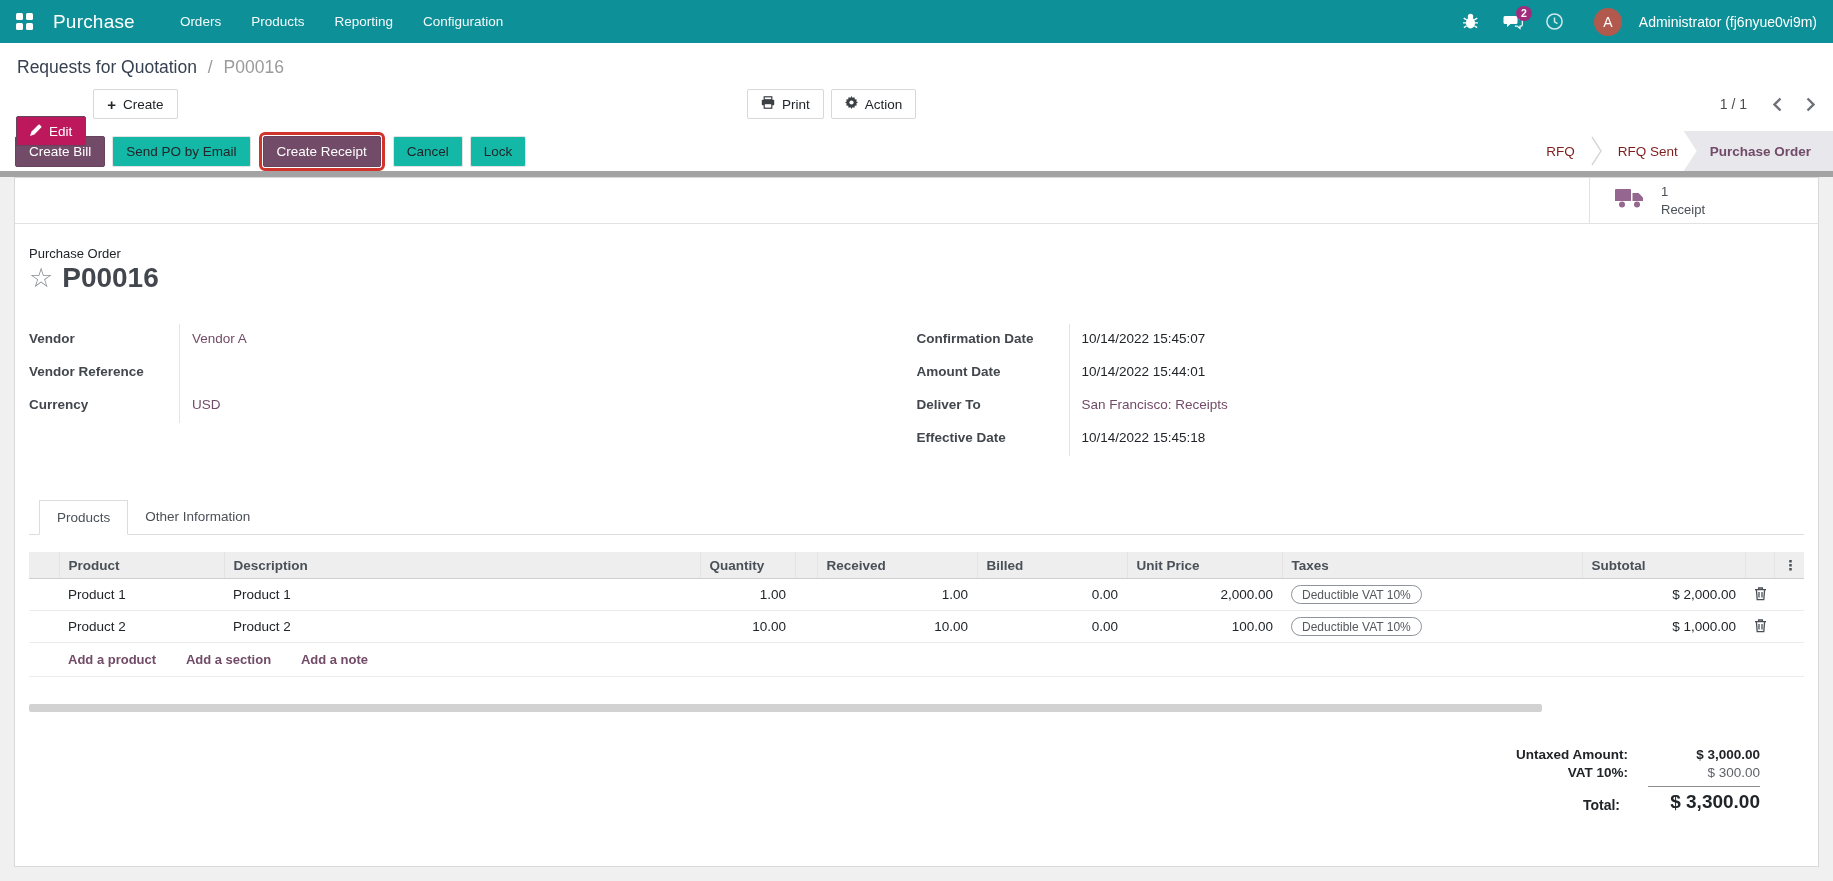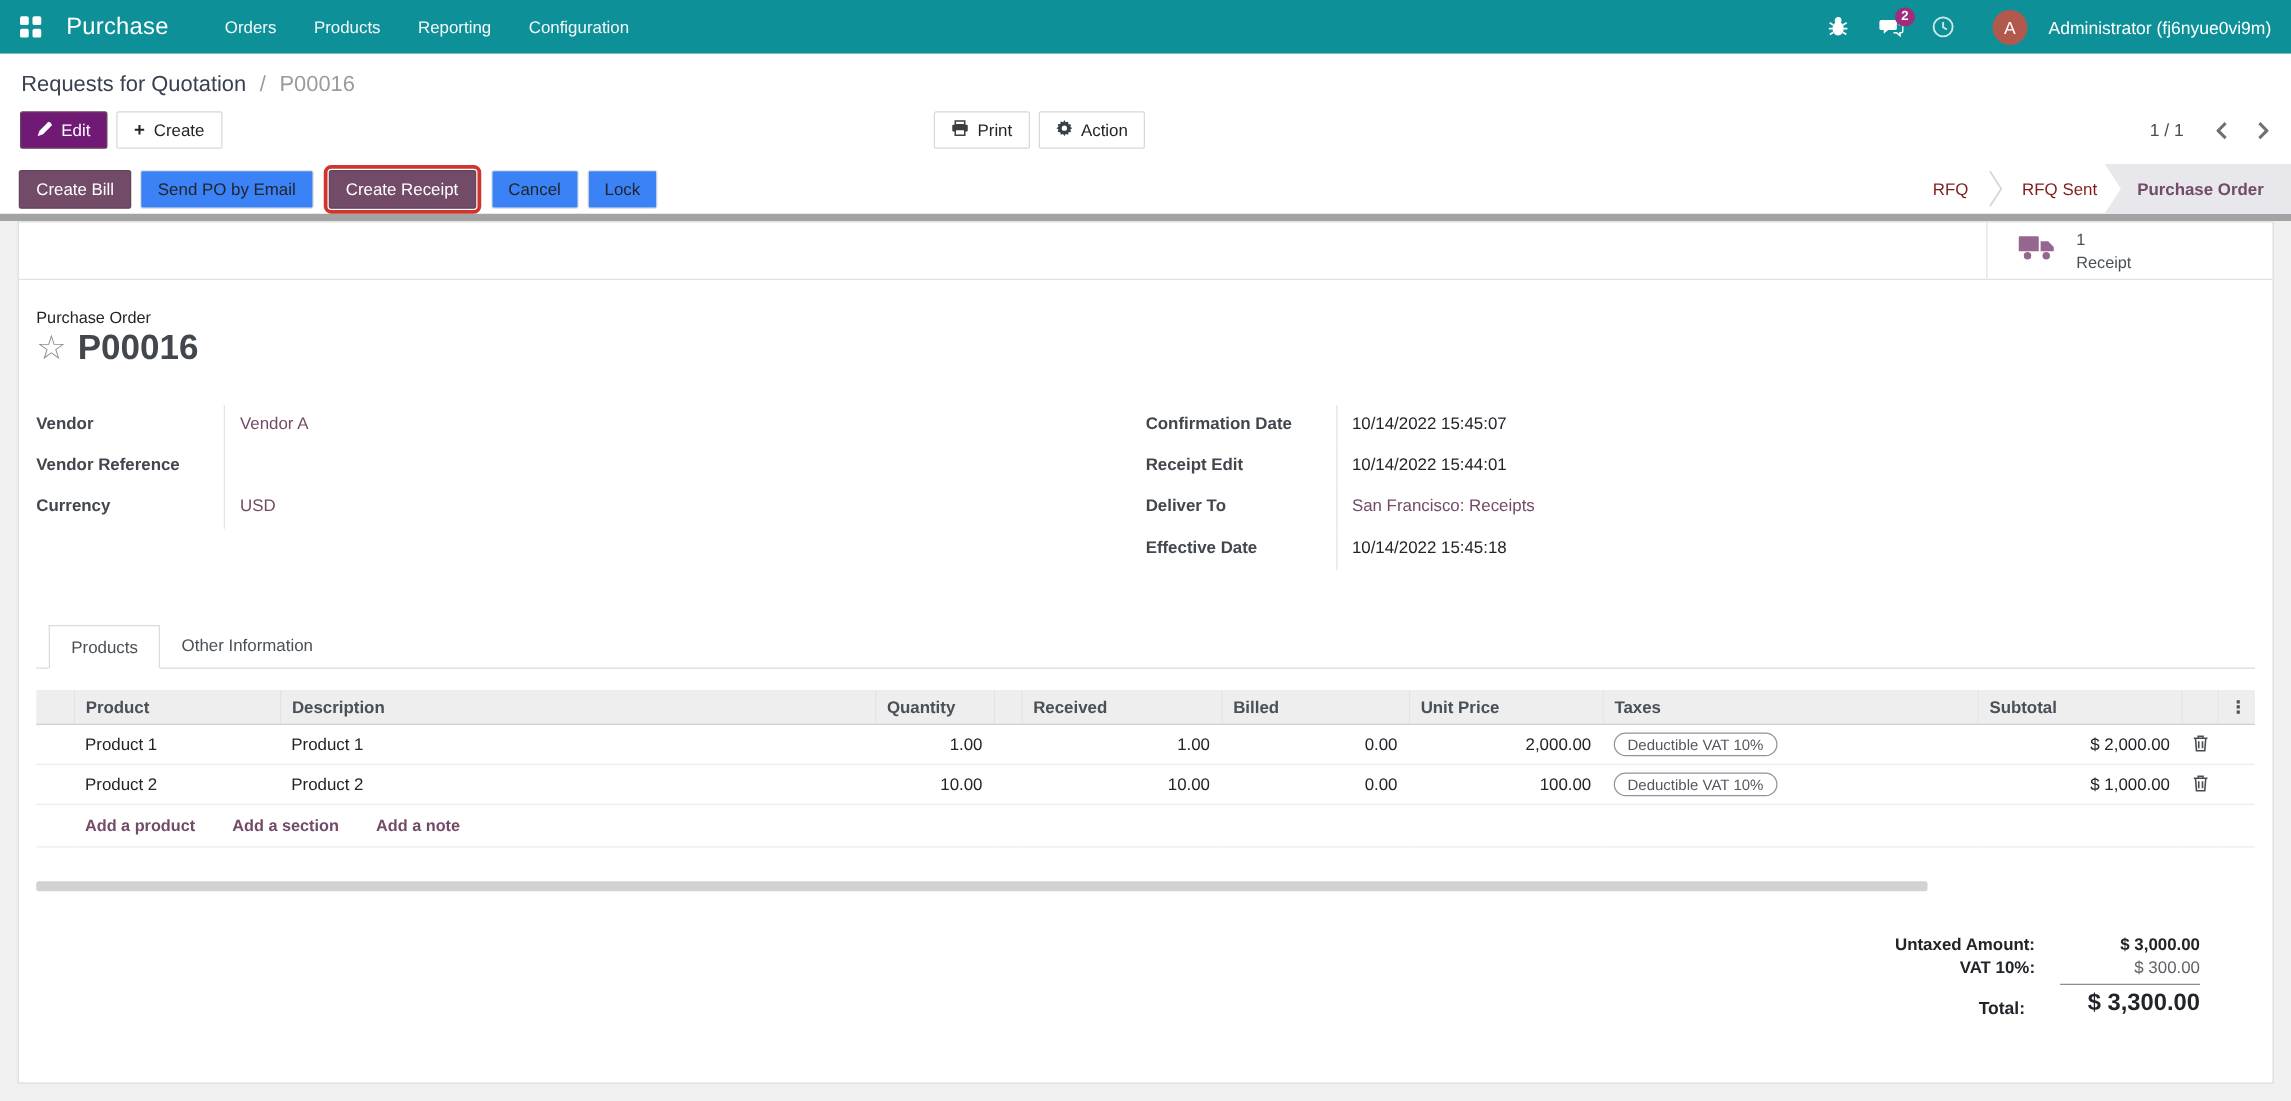--- a/index.html
+++ b/index.html
@@ -21,31 +21,31 @@
   .username { color:#fff; font-size:14px; margin-left:9px; }
 
   
   .control-panel { background:#fff; flex-shrink:0; }
   .breadcrumb-row { padding:14px 0 0 17px; font-size:17.5px; }
   .bc-parent { color:#374151; cursor:pointer; }
   .bc-sep { color:#9b9b9b; margin:0 6px; }
   .bc-current { color:#9b9b9b; }
   .buttons-row { margin-top:11px; padding-left:16px; height:30px; position:relative; display:flex; }
   .btn { display:inline-flex; align-items:center; gap:7px; font-size:13.5px; height:30px; padding:0 13px; border:1px solid #d8d8d8; background:#fff; color:#212529; cursor:pointer; border-radius:2px; }
-  .btn-primary { background:#701a75; border-color:#67435e; color:#fff; }
+  .btn-primary { background:#be185d; border-color:#67435e; color:#fff;margin-top:27px; }
   .btn + .btn { margin-left:7px; }
   .center-buttons { position:absolute; left:747px; top:0; display:flex; }
   .pager { position:absolute; right:18px; top:0; height:30px; display:flex; align-items:center; gap:26px; }
   .pager-count { font-size:14px; color:#4c4c4c; }
   .pager-arrows { display:flex; gap:24px; align-items:center; }
   .pager-arrows span { cursor:pointer; display:flex; }
 
   .statusbar { margin-top:12px; height:46px; border-bottom:6px solid #a3a3a3; display:flex; align-items:center; justify-content:space-between; padding-left:15px; }
   .sb-buttons { display:flex; align-items:center; }
-  .sb-btn { font-size:13.5px; height:31px; padding:0 13px; border:1px solid #e2e2e2; background:#3b82f6; color:#212529; cursor:pointer; border-radius:2px; margin-right:7px; }
+  .sb-btn { font-size:13.5px; height:31px; padding:0 13px; border:1px solid #e2e2e2; background:#14b8a6; color:#212529; cursor:pointer; border-radius:2px; margin-right:7px; }
   .sb-btn.primary { background:#714B67; border-color:#67435e; color:#fff; }
   .sb-btn.ring { outline:3px solid #d0342c; outline-offset:1px; }
   .sb-status { display:flex; align-items:center; height:100%; }
   .step { font-size:13.5px; color:#7f1d1d; padding:0 16px; display:flex; align-items:center; height:100%; }
   .step-arrow { display:flex; align-items:center; }
   .step.active { background:#e7e7ec; color:#714B67; font-weight:700; padding:0 22px 0 26px; clip-path:polygon(0 0,100% 0,100% 100%,0 100%,13px 50%); margin-left:-10px; }
 
   
   .content { background:#f0f0f0; flex:1; padding:0 14px; overflow:hidden; }
   .sheet { background:#fff; border:1px solid #d9d9d9; height:690px; }
@@ -265,21 +265,21 @@
               <div class="flabel">Currency</div>
               <div class="fvalue link">USD</div>
             </div>
           </div>
           <div class="fgroup right">
             <div class="frow">
               <div class="flabel">Confirmation Date</div>
               <div class="fvalue">10/14/2022 15:45:07</div>
             </div>
             <div class="frow">
-              <div class="flabel">Receipt Edit</div>
+              <div class="flabel">Amount Date</div>
               <div class="fvalue">10/14/2022 15:44:01</div>
             </div>
             <div class="frow">
               <div class="flabel">Deliver To</div>
               <div class="fvalue link">San Francisco: Receipts</div>
             </div>
             <div class="frow">
               <div class="flabel">Effective Date</div>
               <div class="fvalue">10/14/2022 15:45:18</div>
             </div>

